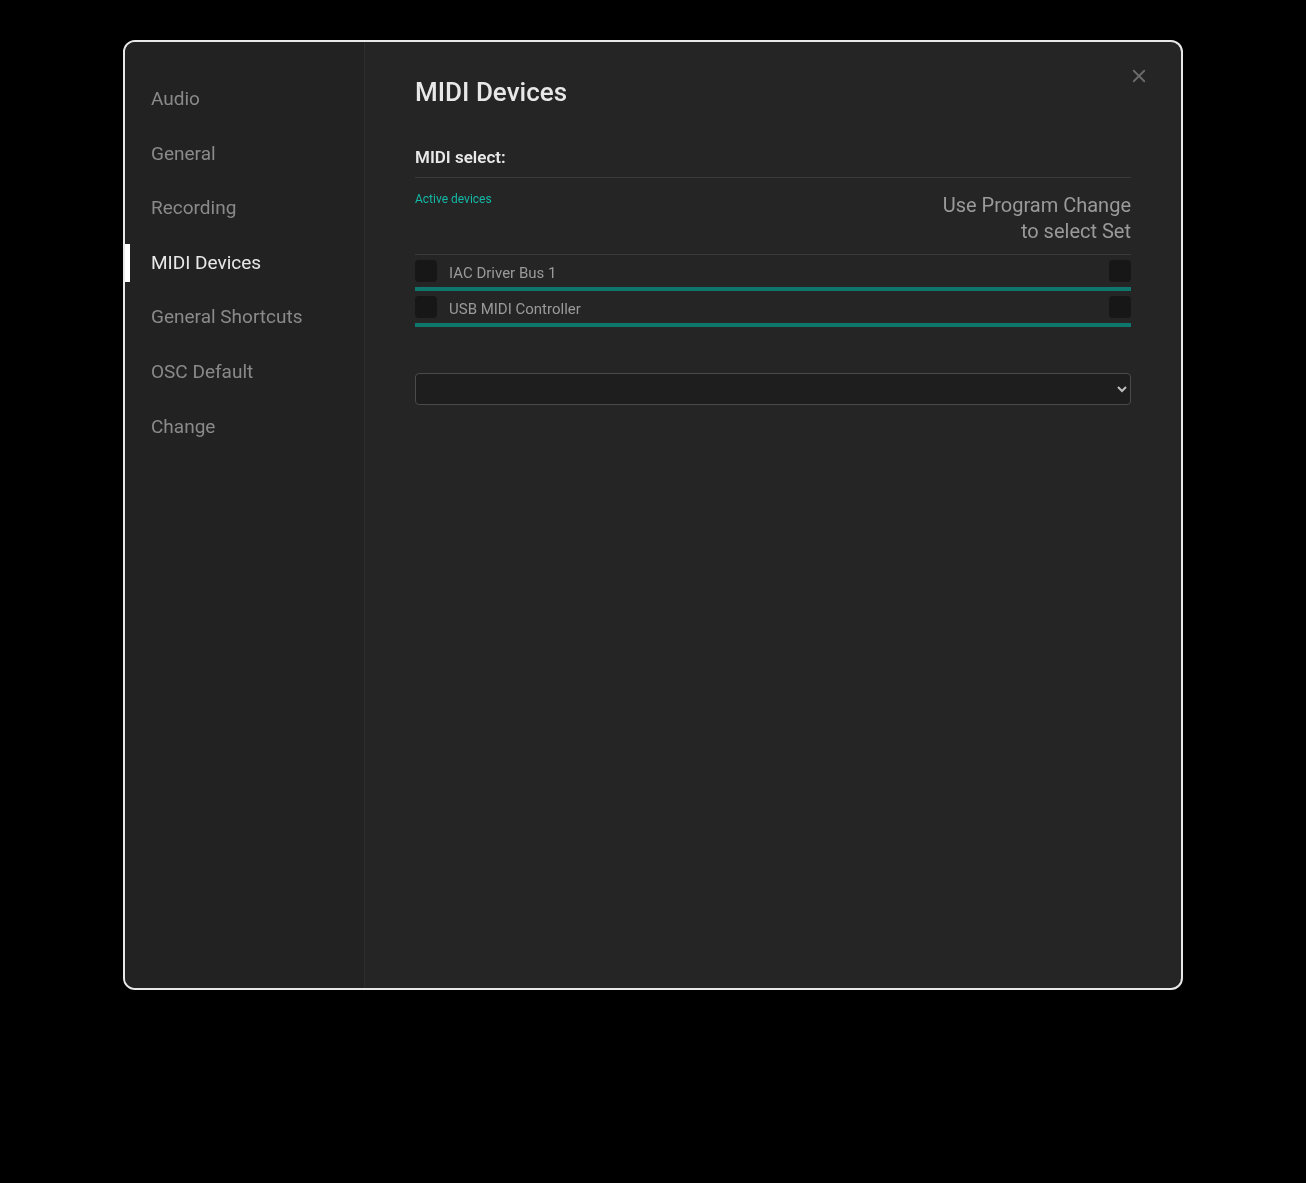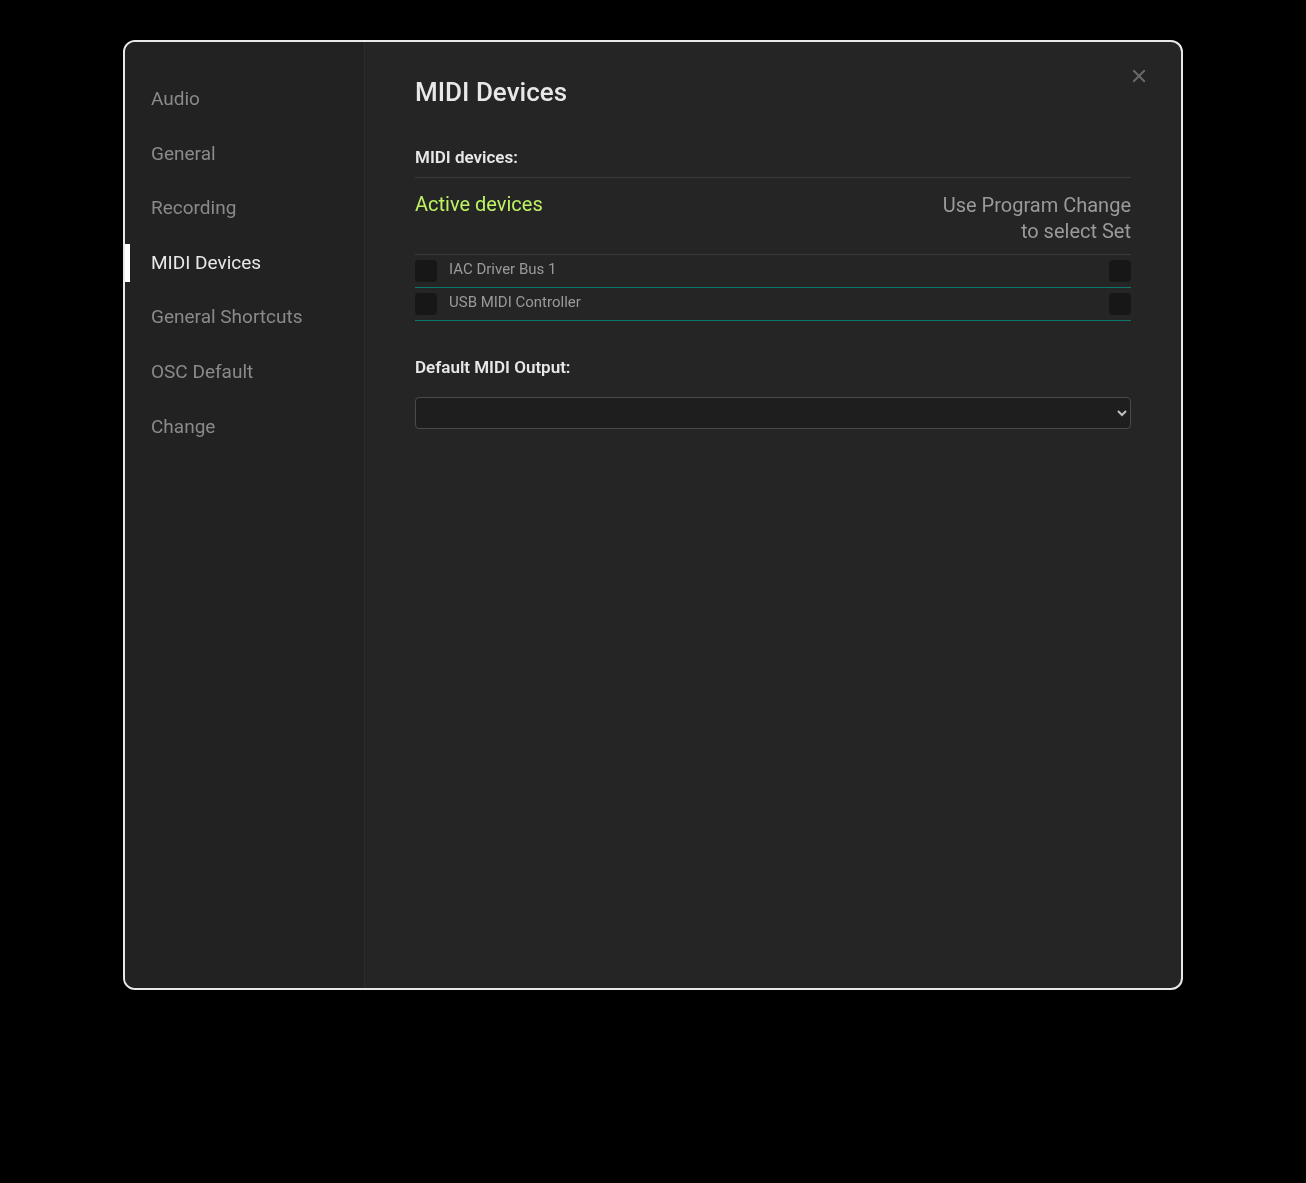--- a/index.html
+++ b/index.html
@@ -85,36 +85,36 @@
       margin-bottom: 10px;
     }
     .table-header {
       display: flex;
       justify-content: space-between;
       align-items: flex-start;
       padding: 4px 0 10px 0;
       border-bottom: 1px solid #3a3a3a;
     }
     .th-left {
-      font-size: 20px;
-      color: #bef264;
+      font-size: 12px;
+      color: #14b8a6;
       font-weight: 400;
     }
     .th-right {
       font-size: 20px;
       color: #9a9a9a;
       font-weight: 400;
       text-align: right;
       line-height: 1.3;
     }
     .device-row {
       display: flex;
-      align-items: flex-start;
+      align-items: flex-end;
       padding: 5px 0;
-      border-bottom: 1px solid #0f766e;
+      border-bottom: 4px solid #0f766e;
     }
     .chk {
       width: 22px;
       height: 22px;
       background: #171717;
       border-radius: 4px;
       margin-right: 12px;
       cursor: pointer;
       flex-shrink: 0;
     }
@@ -179,21 +179,21 @@
     <div class="close-btn">
       <svg viewBox="0 0 24 24" fill="none" stroke="currentColor" stroke-width="2.5" stroke-linecap="round">
         <line x1="5" y1="5" x2="19" y2="19"></line>
         <line x1="19" y1="5" x2="5" y2="19"></line>
       </svg>
     </div>
 
     <h1 class="page-title">MIDI Devices</h1>
 
     <div>
-      <div class="section-label">MIDI devices:</div>
+      <div class="section-label">MIDI select:</div>
       <hr class="hr">
 
       <div class="table-header">
         <div class="th-left">Active devices</div>
         <div class="th-right">
           <span>Use Program Change</span><br>
           <span>to select Set</span>
         </div>
       </div>
 
@@ -204,20 +204,19 @@
       </div>
 
       <div class="device-row">
         <div class="chk"></div>
         <div class="device-name">USB MIDI Controller</div>
         <div class="chk-right"></div>
       </div>
     </div>
 
     <div class="output-section">
-      <div class="section-label">Default MIDI Output:</div>
       <select class="select">
         <option></option>
       </select>
     </div>
 
   </div>
 </div>
 
 </body></html>

